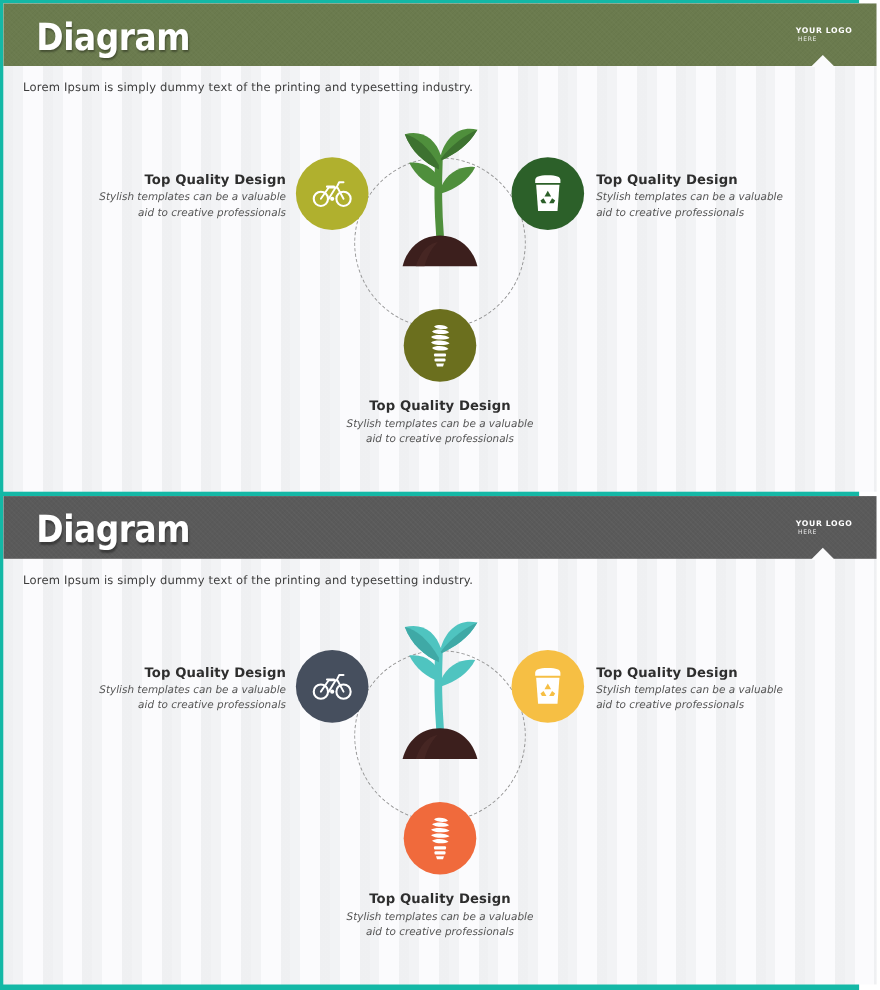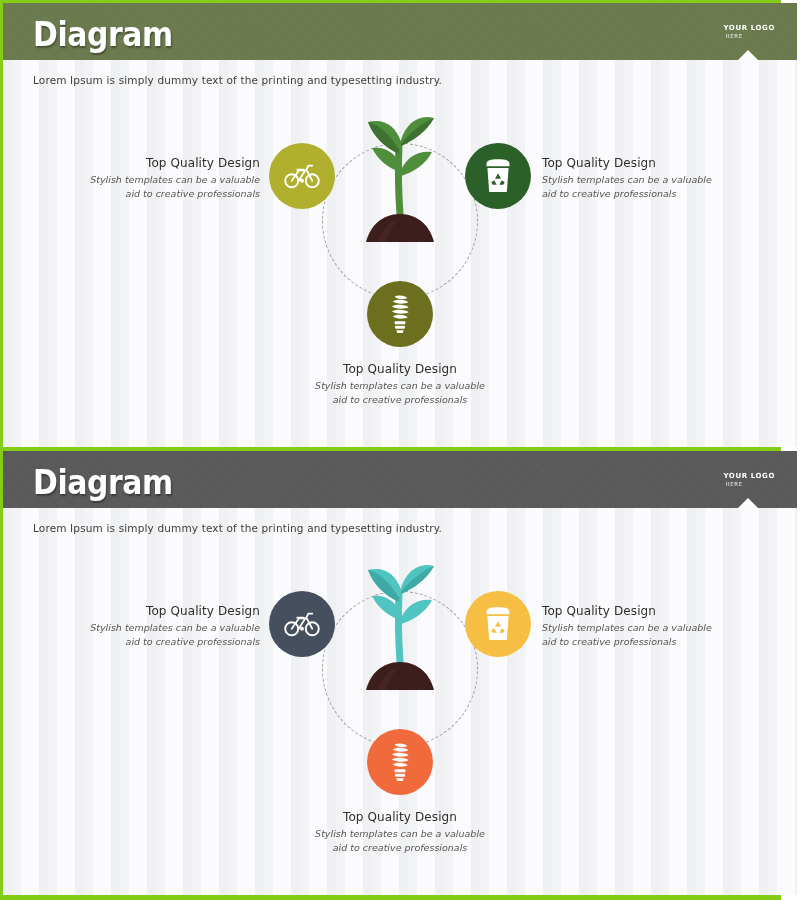--- a/index.html
+++ b/index.html
@@ -5,21 +5,21 @@
   html,body{margin:0;padding:0;}
   body{
     width:800px;height:900px;
     background:#ffffff;
     font-family:"DejaVu Sans", sans-serif;
     overflow:hidden;
   }
   .page{
     width:781px;height:900px;
     position:relative;
-    background:#84cc16;
+    background:#14b8a6;
     box-sizing:border-box;
     padding:3px 3px;
   }
   .panel{
     position:relative;
     width:794px;
     height:444px;
     margin-bottom:4px;
     overflow:hidden;
     background:
@@ -97,21 +97,21 @@
     width:0;height:0;
     border-left:11px solid transparent;
     border-right:11px solid transparent;
     border-bottom:11px solid #fbfbfc;
     z-index:4;
   }
 
   
   .subtitle{
     position:absolute;
-    left:30px;top:71px;
+    left:18px;top:71px;
     font-size:10.5px;
     color:#3c3c3c;
     letter-spacing:.15px;
     z-index:2;
   }
 
   
   .diagram{
     position:absolute;
     left:0;top:95px;
@@ -149,21 +149,21 @@
   .node svg{display:block;}
 
   
   .txt{
     position:absolute;
     width:182px;
   }
   .txt h3{
     margin:0 0 3px 0;
     font-size:12px;
-    font-weight:normal;
+    font-weight:bold;
     color:#2e2e2e;
     letter-spacing:.1px;
   }
   .txt p{
     margin:0;
     font-size:9.5px;
     line-height:1.45;
     color:#555555;
     font-style:italic;
   }

